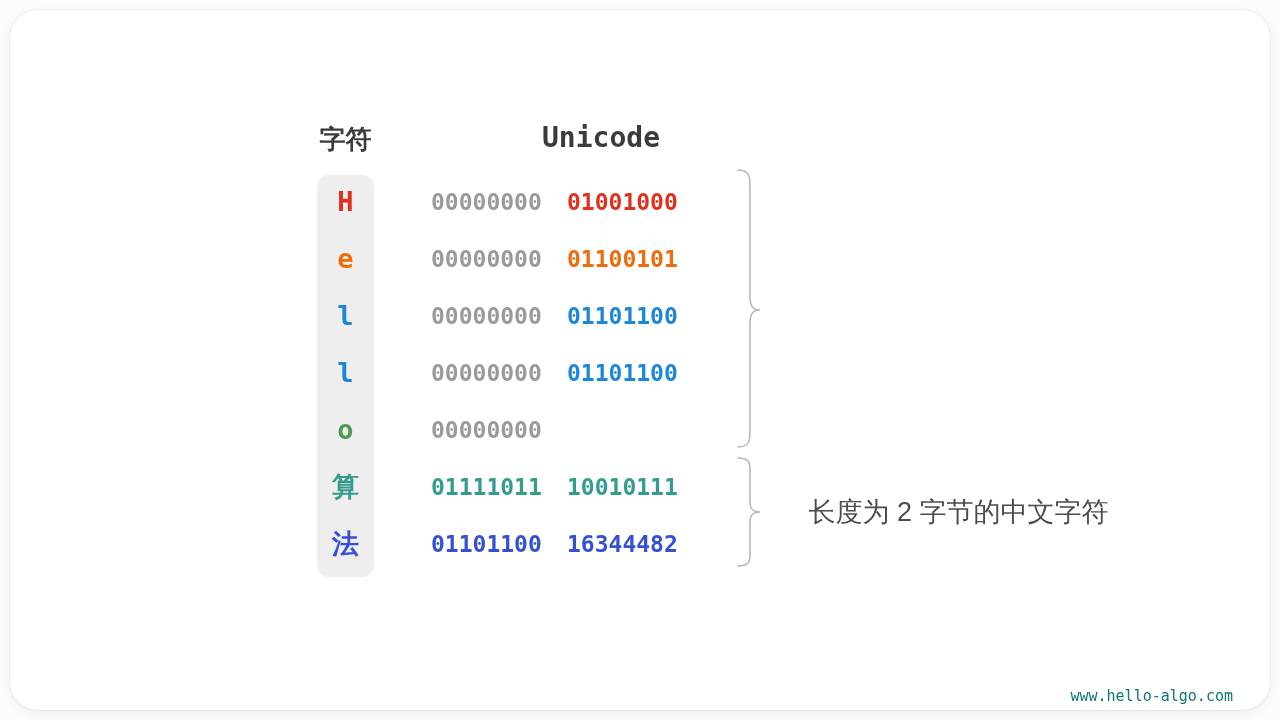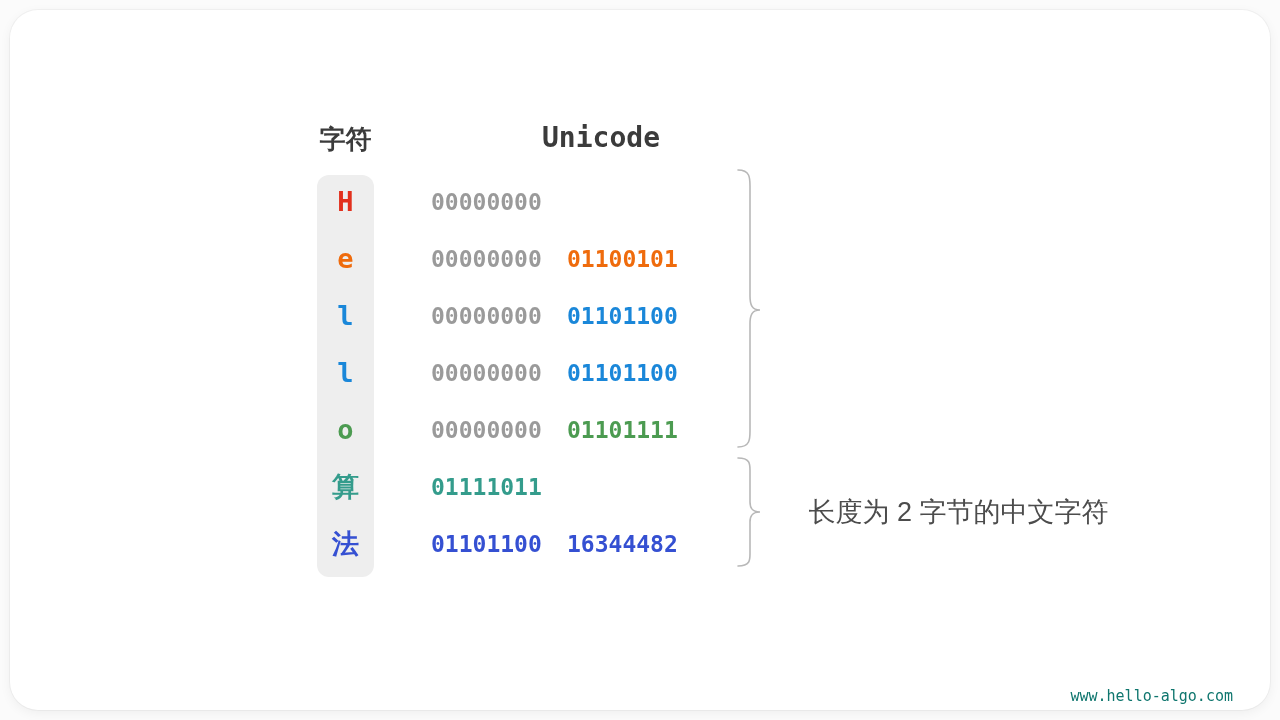--- a/index.html
+++ b/index.html
@@ -100,44 +100,45 @@
 <div class="card">
 
   <div class="abs hdr-char" style="color: rgb(59, 59, 59);">字符</div>
   <div class="abs hdr-unicode" style="color: rgb(59, 59, 59);">Unicode</div>
 
   <div class="abs char-strip"></div>
 
   <div class="abs row" style="top:163px">
     <span class="char-cell" style="color: rgb(226, 48, 29);">H</span>
     <span class="byte byte1" style="color: rgb(154, 154, 154);">00000000</span>
+    <span class="byte byte2" style="color: rgb(226, 48, 29);">01001000</span>
   </div>
   <div class="abs row" style="top:220px">
     <span class="char-cell" style="color: rgb(239, 107, 12);">e</span>
     <span class="byte byte1" style="color: rgb(154, 154, 154);">00000000</span>
     <span class="byte byte2" style="color: rgb(239, 107, 12);">01100101</span>
   </div>
   <div class="abs row" style="top:277px">
     <span class="char-cell" style="color: rgb(26, 135, 217);">l</span>
     <span class="byte byte1" style="color: rgb(154, 154, 154);">00000000</span>
     <span class="byte byte2" style="color: rgb(26, 135, 217);">01101100</span>
   </div>
   <div class="abs row" style="top:334px">
     <span class="char-cell" style="color: rgb(26, 135, 217);">l</span>
     <span class="byte byte1" style="color: rgb(154, 154, 154);">00000000</span>
     <span class="byte byte2" style="color: rgb(26, 135, 217);">01101100</span>
   </div>
   <div class="abs row" style="top:391px">
     <span class="char-cell" style="color: rgb(76, 155, 81);">o</span>
     <span class="byte byte1" style="color: rgb(154, 154, 154);">00000000</span>
-    <span class="byte byte2" style="color: rgb(76, 155, 81);">01101111</span>
   </div>
   <div class="abs row" style="top:448px">
     <span class="char-cell" style="color: rgb(52, 156, 140);">算</span>
     <span class="byte byte1" style="color: rgb(52, 156, 140);">01111011</span>
+    <span class="byte byte2" style="color: rgb(52, 156, 140);">10010111</span>
   </div>
   <div class="abs row" style="top:505px">
     <span class="char-cell" style="color: rgb(53, 80, 210);">法</span>
     <span class="byte byte1" style="color: rgb(53, 80, 210);">01101100</span>
     <span class="byte byte2" style="color: rgb(53, 80, 210);">16344482</span>
   </div>
 
   <svg class="abs brace-svg" style="left:724px; top:158px;" width="30" height="284">
     <path d="M4,2 C16,2 16,10 16,18 L16,128 C16,137 18,142 26,142 C18,142 16,147 16,156 L16,263 C16,271 16,279 4,279" fill="none" stroke="#b8b8b8" stroke-width="1.6" stroke-linecap="round"></path>
   </svg>

